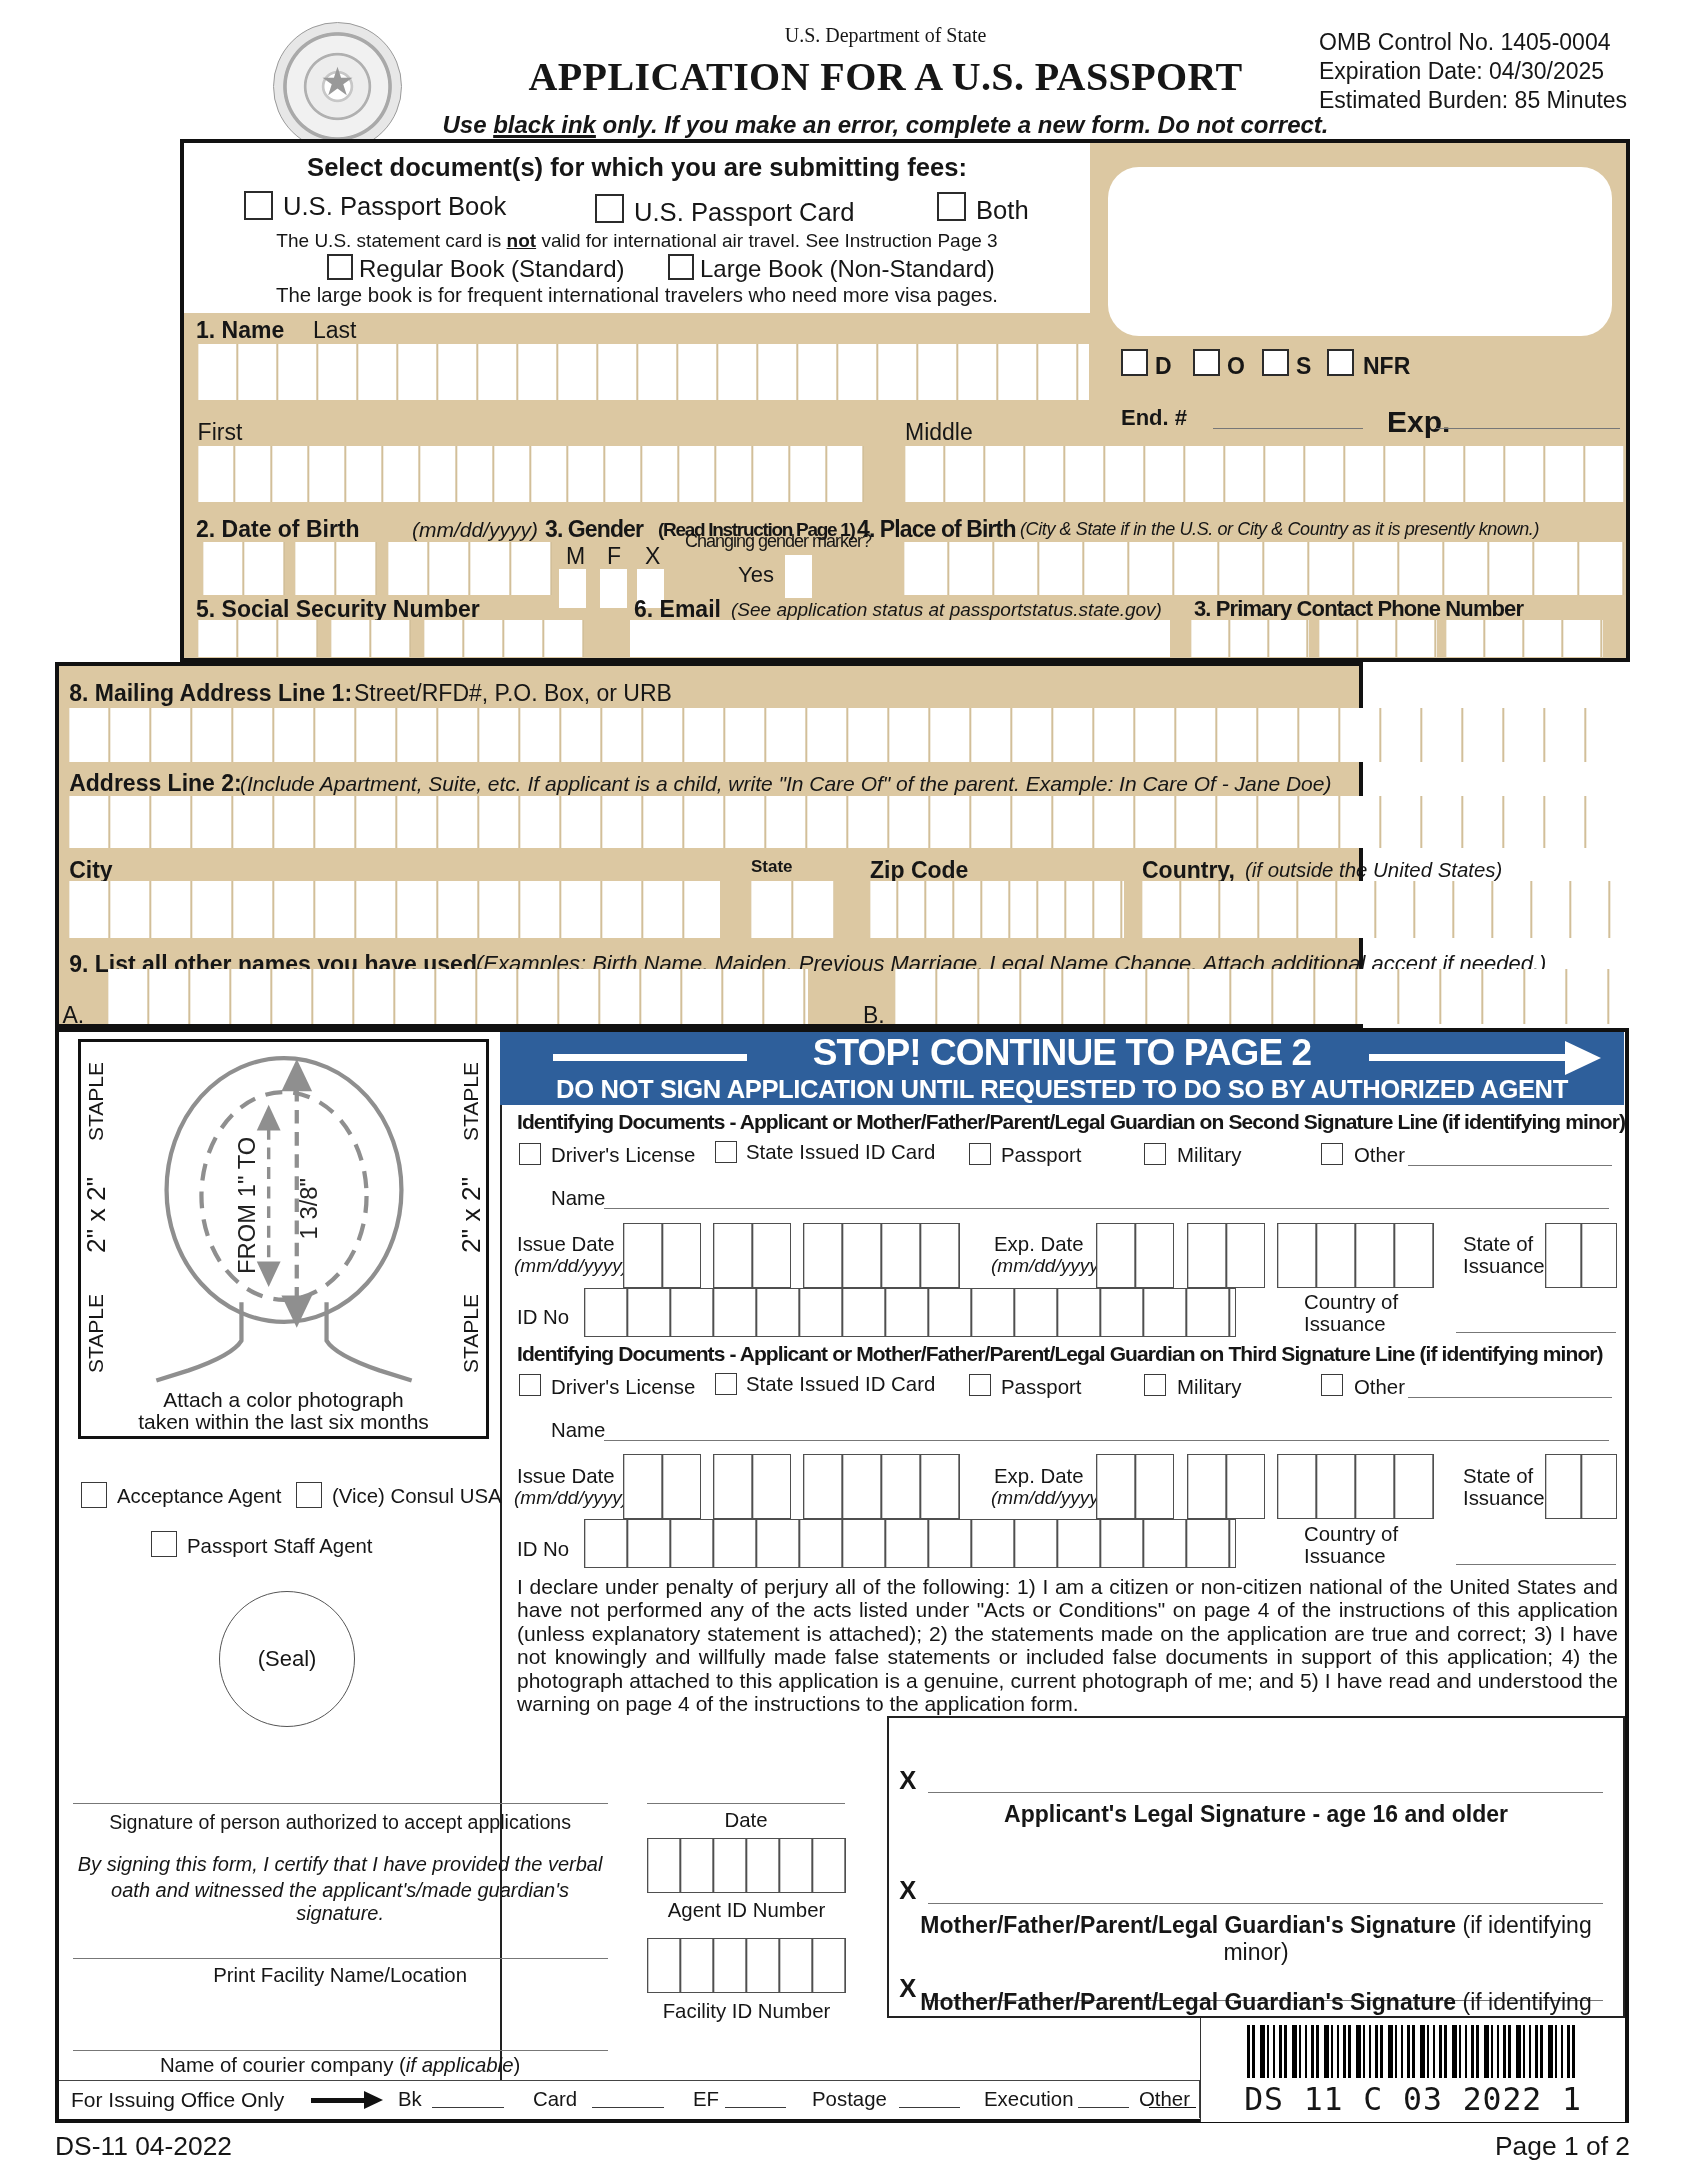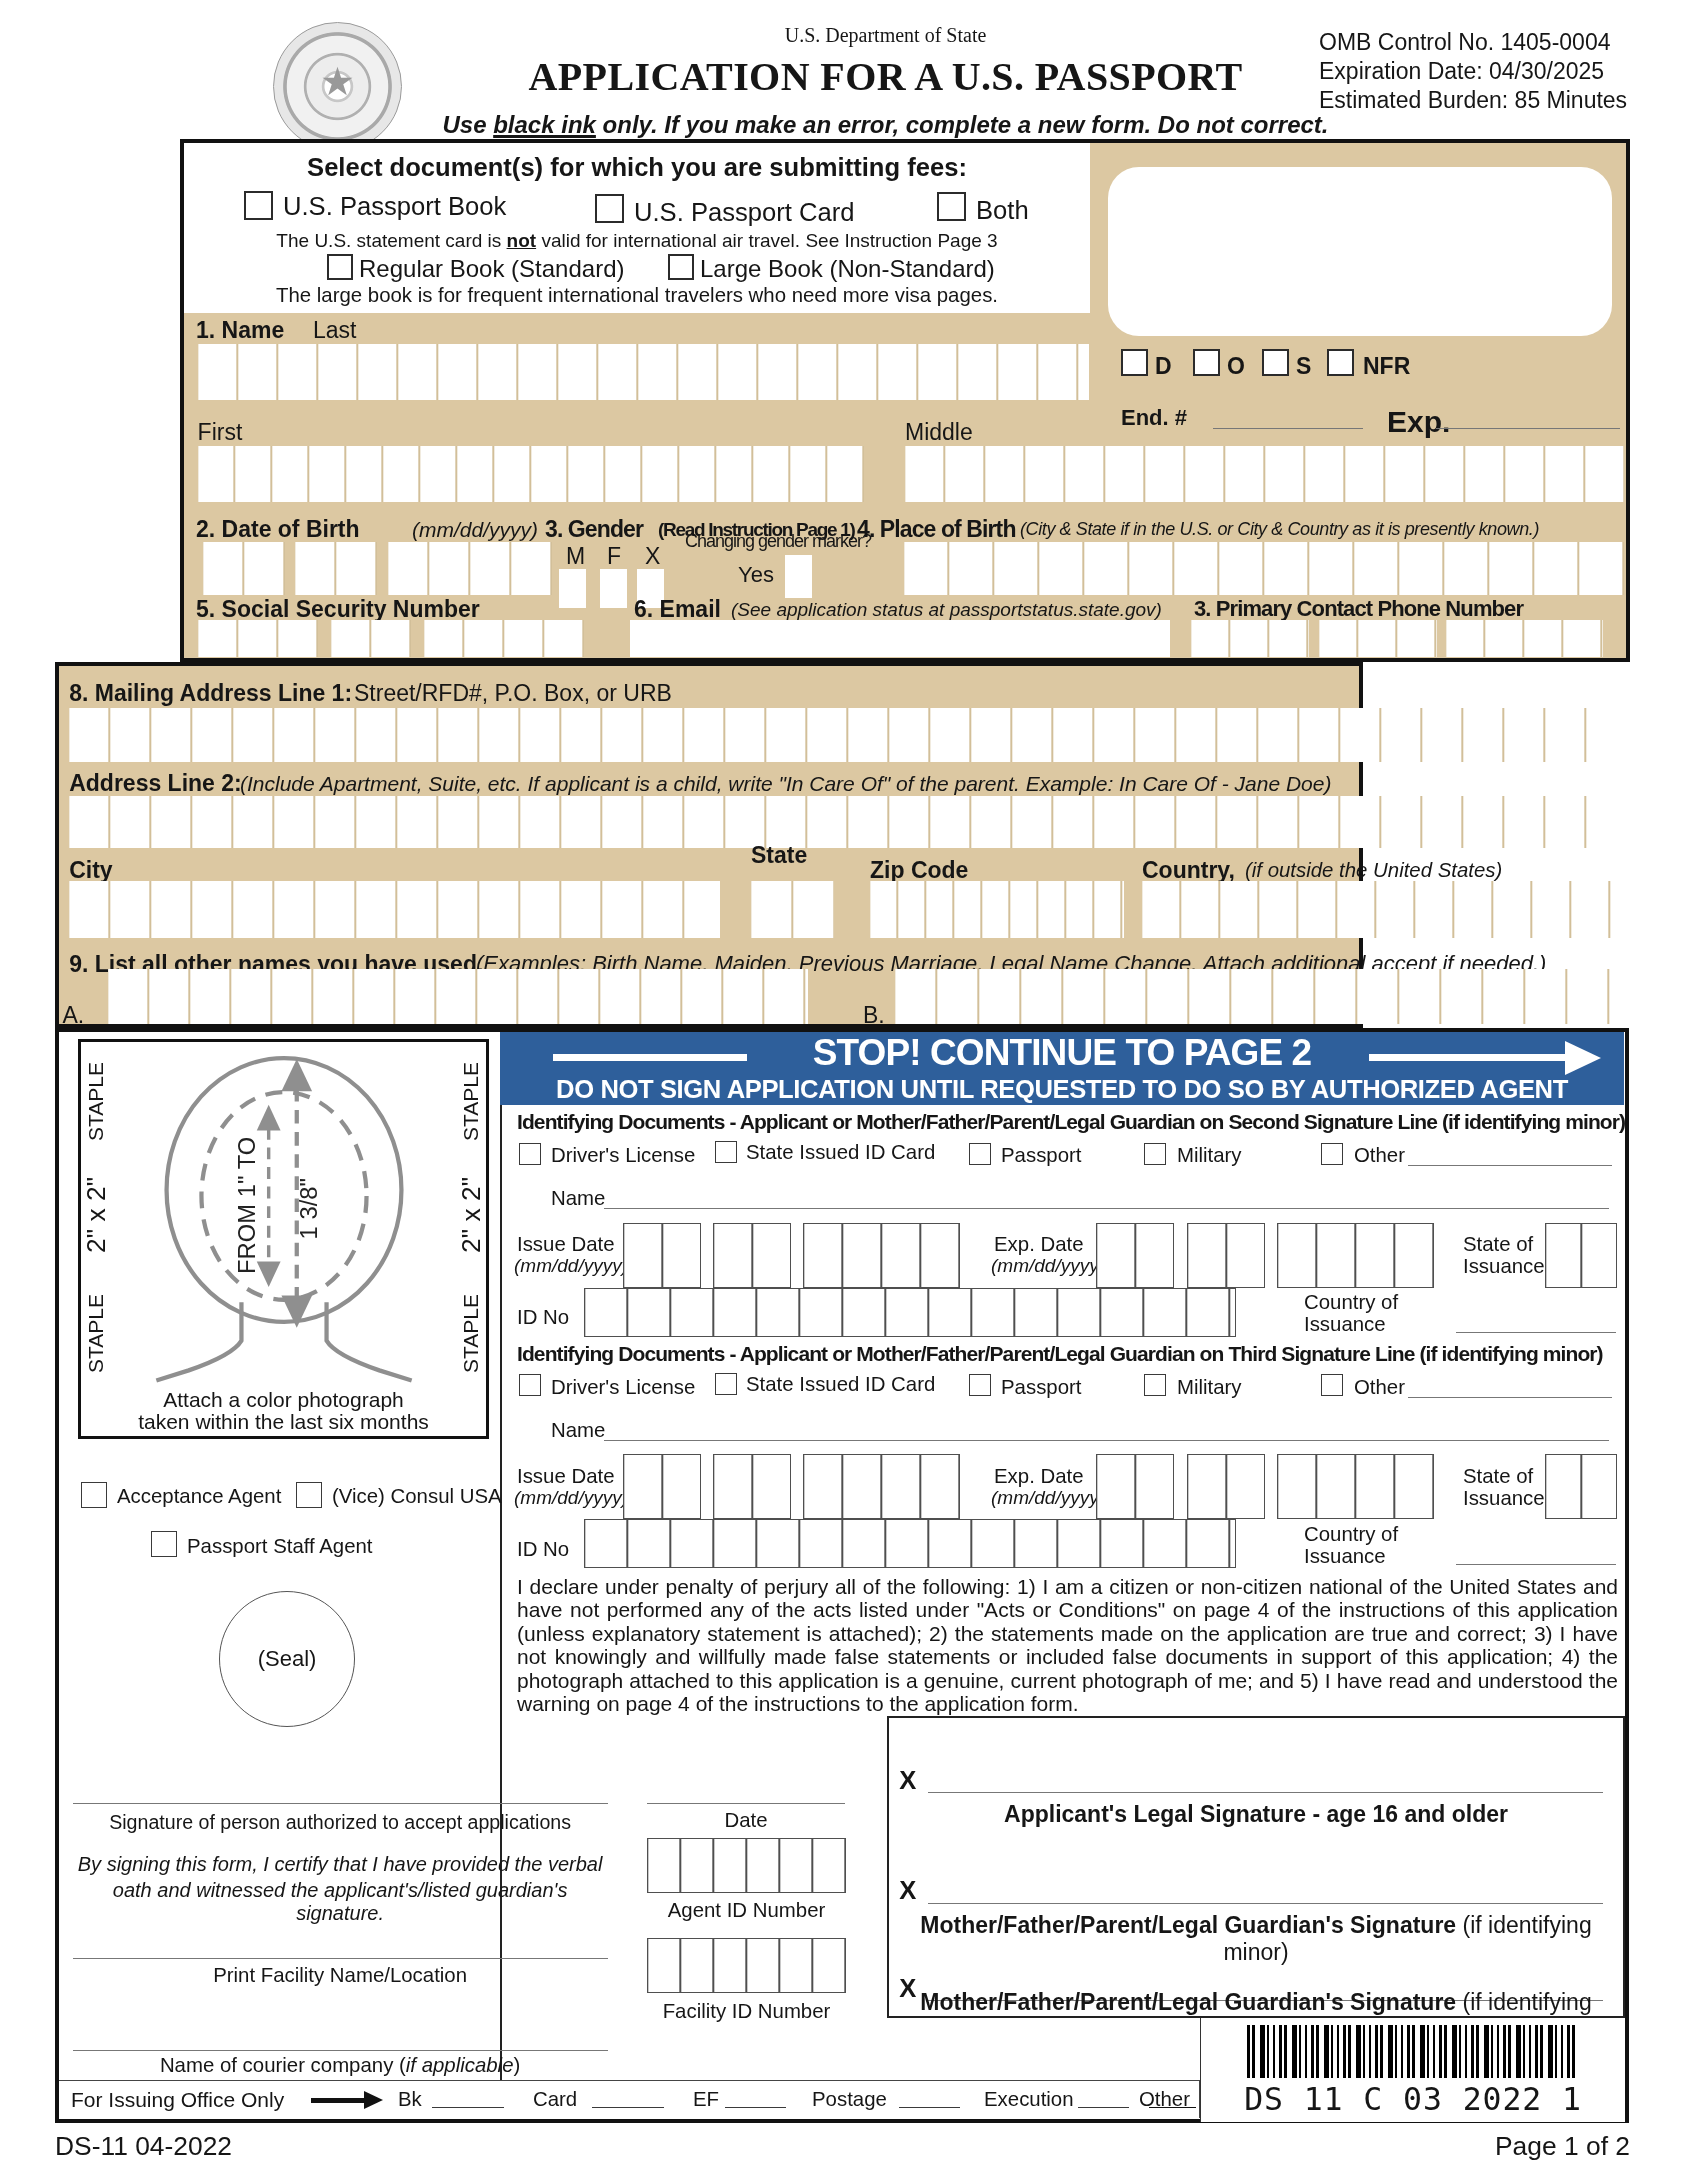--- a/index.html
+++ b/index.html
@@ -128,21 +128,21 @@
   <div class="box tan" style="left:55px;top:662px;width:1308px;height:366px">
     <span class="t b" style="left:10.2px;top:13.6px;font-size:23px">8.  Mailing Address Line 1:</span>
     <span class="t" style="left:295px;top:13.6px;font-size:23px">Street/RFD#, P.O. Box, or URB</span>
     <div class="cells" style="left:10.2px;top:42px;width:1545px;height:54px;background-size:41px 100%"></div>
 
     <span class="t b" style="left:10.2px;top:104px;font-size:23px">Address Line 2:</span>
     <span class="t i" style="left:181px;top:106px;font-size:21px">(Include Apartment, Suite, etc. If applicant is a child, write "In Care Of" of the parent. Example: In Care Of - Jane Doe)</span>
     <div class="cells" style="left:10.2px;top:130px;width:1545px;height:52px;background-size:41px 100%"></div>
 
     <span class="t b" style="left:10.2px;top:191px;font-size:23px">City</span>
-    <span class="t b" style="left:692px;top:176px;font-size:23px">State</span>
+    <span class="t b" style="left:692px;top:191px;font-size:17px">State</span>
     <span class="t b" style="left:811px;top:191px;font-size:23px">Zip Code</span>
     <span class="t b" style="left:1083px;top:191px;font-size:23px">Country,</span>
     <span class="t i" style="left:1186px;top:193px;font-size:20.4px">(if outside the United States)</span>
     <div class="cells" style="left:10.2px;top:215px;width:651px;height:57px;background-size:41px 100%"></div>
     <div class="cells" style="left:692px;top:215px;width:83px;height:57px;background-size:42px 100%"></div>
     <div class="cells" style="left:811px;top:215px;width:254px;height:57px;background-size:28px 100%"></div>
     <div class="cells" style="left:1083px;top:215px;width:472px;height:57px;background-size:39px 100%"></div>
 
     <span class="t b" style="left:10.2px;top:285px;font-size:23px">9.  List all other names you have used.</span>
     <span class="t i" style="left:417px;top:285px;font-size:22px">(Examples: Birth Name, Maiden, Previous Marriage, Legal Name Change.  Attach additional  accept if needed.)</span>
@@ -285,21 +285,21 @@
     <span class="cb2" style="left:92px;top:499px;width:25.6px;height:25.6px"></span>
     <span class="t" style="left:128px;top:503px;font-size:20.4px">Passport Staff Agent</span>
 
     <div class="abs" style="left:160px;top:559px;width:136px;height:136px;border:1.7px solid #555;border-radius:50%;text-align:center;line-height:133px;font-size:22px">
       <span>(Seal)</span>
     </div>
 
     <div class="rule g" style="left:13.6px;top:750px;width:535px;height:22px"></div>
     <div class="tc" style="left:13.6px;width:535px;top:779px;font-size:19.6px">Signature of person authorized to accept applications</div>
     <div class="tc i" style="left:13.6px;width:535px;top:821px;font-size:20px">By signing this form, I certify that I have provided the verbal</div>
-    <div class="tc i" style="left:13.6px;width:535px;top:847px;font-size:20px">oath and witnessed the applicant's/listed guardian's signature.</div>
+    <div class="tc i" style="left:13.6px;width:535px;top:847px;font-size:20px">oath and witnessed the applicant's/made guardian's signature.</div>
 
     <div class="rule g" style="left:588px;top:750px;width:198px;height:22px"></div>
     <div class="tc" style="left:588px;width:198px;top:777px;font-size:20.4px">Date</div>
     <div class="bgrid" style="left:588px;top:806px;width:199px;height:55px;background-size:33px 100%"></div>
     <div class="tc" style="left:588px;width:199px;top:867px;font-size:20.4px">Agent ID Number</div>
 
     <div class="rule g" style="left:13.6px;top:905px;width:535px;height:22px"></div>
     <div class="tc" style="left:13.6px;width:535px;top:932px;font-size:20.4px">Print Facility Name/Location</div>
 
     <div class="bgrid" style="left:588px;top:906px;width:199px;height:55px;background-size:33px 100%"></div>

